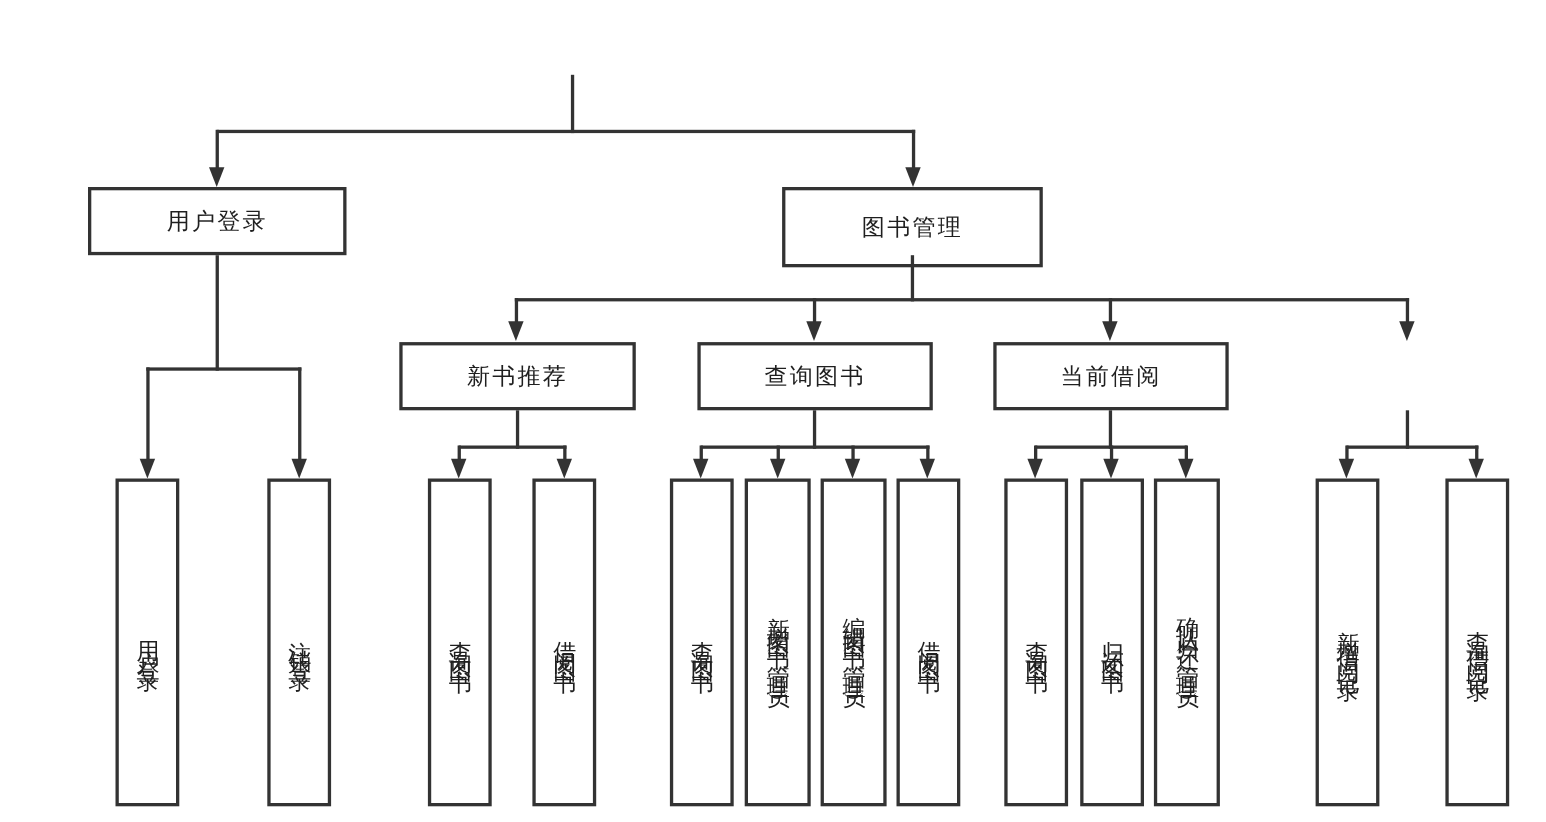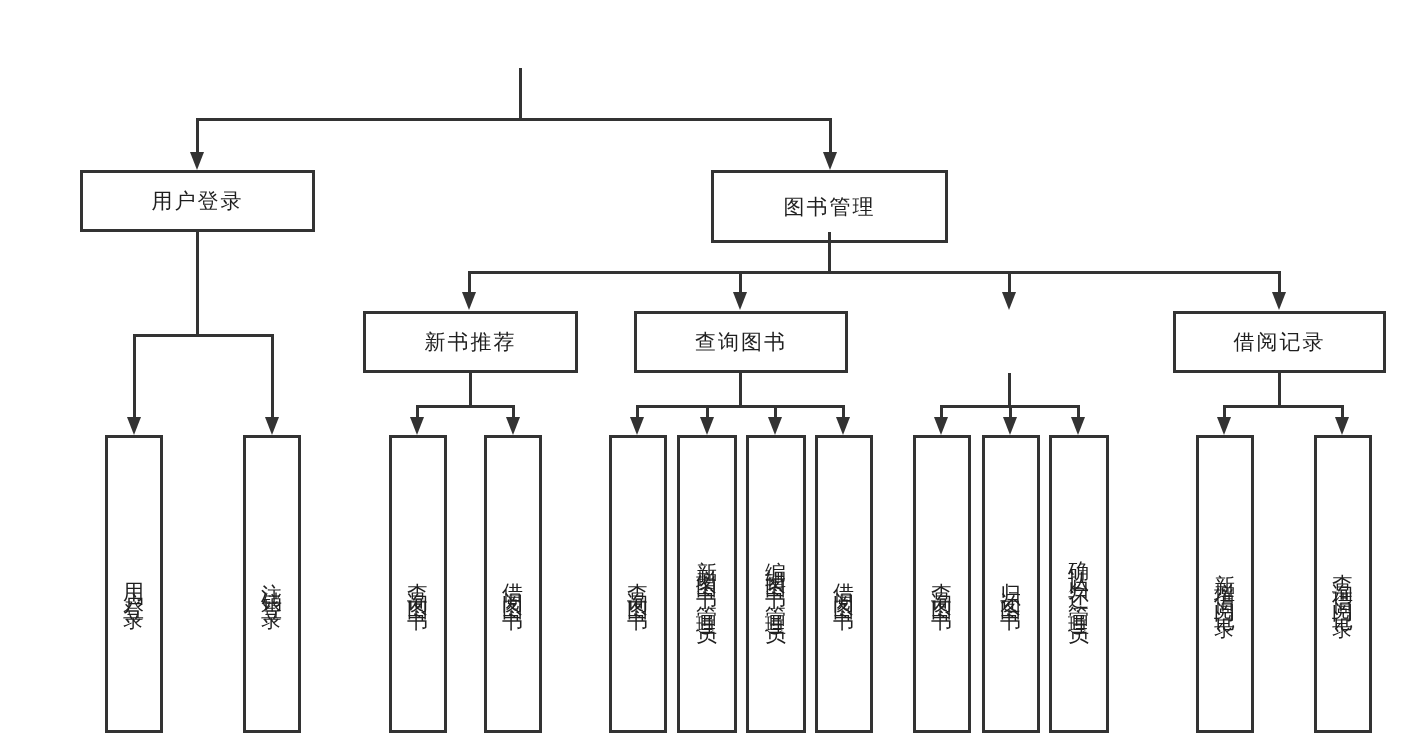--- a/index.html
+++ b/index.html
@@ -89,22 +89,22 @@
   <div class="arrow" style="left:1002px;top:292px"></div>
   <div class="line vline" style="left:1278px;top:271px;height:25px"></div>
   <div class="arrow" style="left:1272px;top:292px"></div>
 
   <div class="box" style="left:363px;top:311px;width:215px;height:62px">
     <span>新书推荐</span>
   </div>
   <div class="box" style="left:634px;top:311px;width:214px;height:62px">
     <span>查询图书</span>
   </div>
-  <div class="box" style="left:1173px;top:311px;width:213px;height:62px">
-    <span>借阅记录</span>
+  <div class="box" style="left:903px;top:311px;width:214px;height:62px">
+    <span>当前借阅</span>
   </div>
 
   <div class="line vline" style="left:469px;top:373px;height:35px"></div>
   <div class="line hline" style="left:417px;top:405px;width:98px"></div>
   <div class="line vline" style="left:416px;top:405px;height:14px"></div>
   <div class="arrow" style="left:410px;top:417px"></div>
   <div class="line vline" style="left:512px;top:405px;height:14px"></div>
   <div class="arrow" style="left:506px;top:417px"></div>
 
   <div class="line vline" style="left:739px;top:373px;height:35px"></div>

